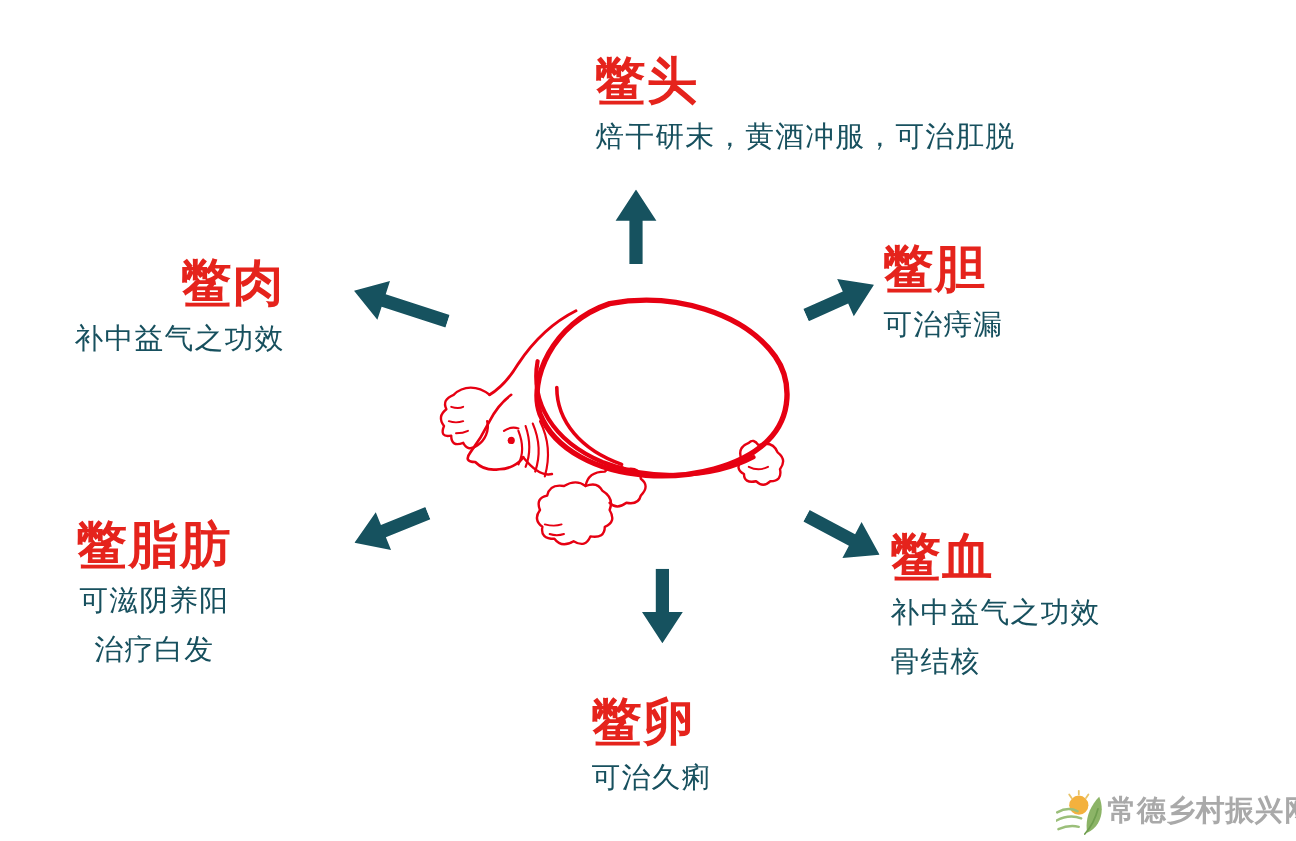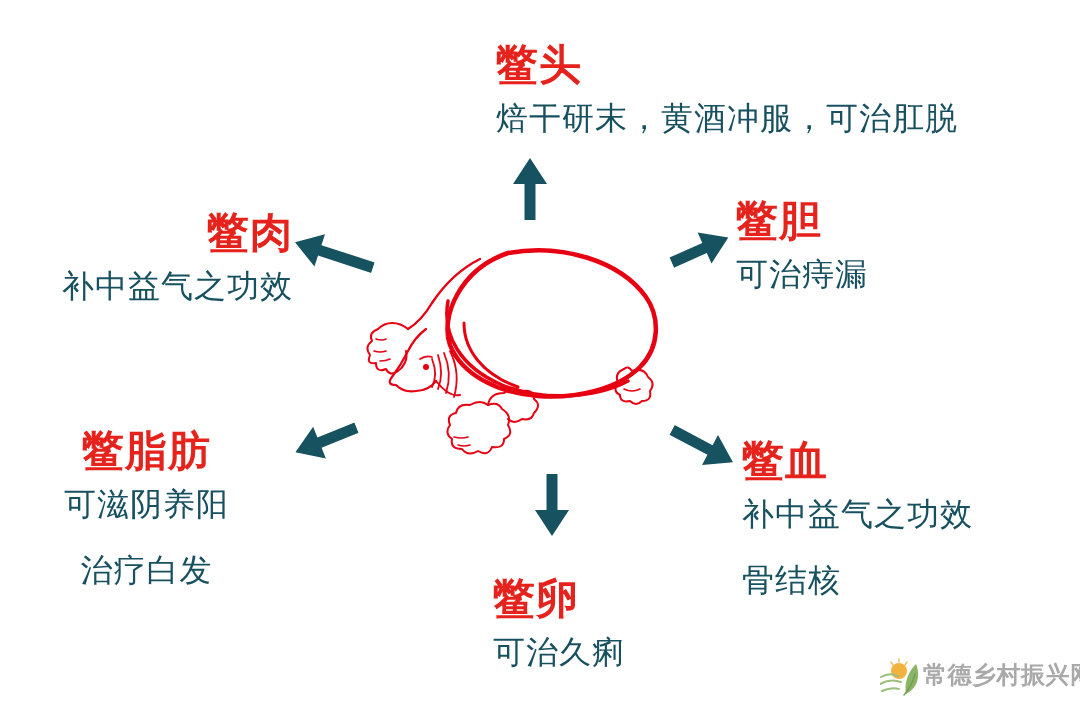--- a/index.html
+++ b/index.html
@@ -2,41 +2,41 @@
 <html><head>
 <meta charset="utf-8">
 <style>
   html, body { margin: 0; padding: 0; background: #ffffff; }
   .canvas {
     position: relative;
     width: 1080px;
     height: 701px;
     background: #ffffff;
     overflow: hidden;
-    font-family: Liberation Mono, monospace;
+    font-family: Liberation Sans, sans-serif;
   }
   
   .item { position: absolute; white-space: nowrap; }
   .item h2 {
     margin: 0;
     font-size: 42px;
     line-height: 1.15;
     font-weight: 700;
     color: #e5231c;
     letter-spacing: 1px;
   }
   .item p {
     margin: 6px 0 0 0;
-    font-size: 32px;
+    font-size: 24px;
     line-height: 1.42;
     font-weight: 400;
     color: #17505e;
     letter-spacing: 1px;
   }
-  .item p + p { margin-top: 20px; }
+  .item p + p { margin-top: 7px; }
   #item-head  { left: 496px; top: 44px;  }
   #item-meat  { left: 62px;  top: 212px; text-align: right; }
   #item-gall  { left: 736px; top: 200px; }
   #item-fat   { left: 64px;  top: 430px; text-align: center; }
   #item-blood { left: 742px; top: 440px; }
   #item-egg   { left: 493px; top: 550px; margin-top: 28px; }
   
   .arrow { position: absolute; transform-origin: 50% 50%; }
   #arrow-head  { left: 499px; top: 171px; transform: rotate(-90deg); }
   #arrow-meat  { left: 293px; top: 237px; transform: rotate(-162deg); }

